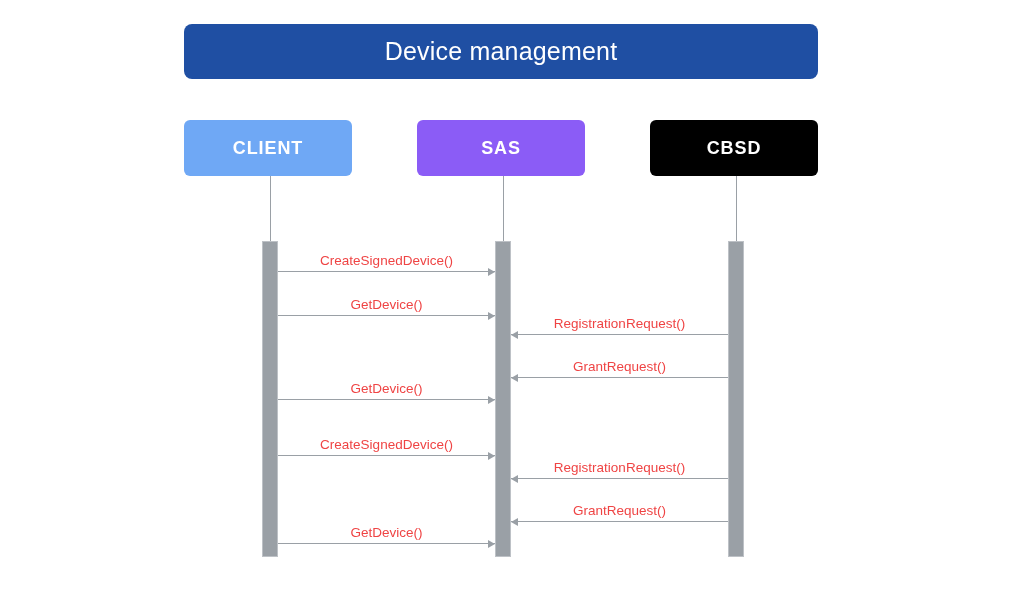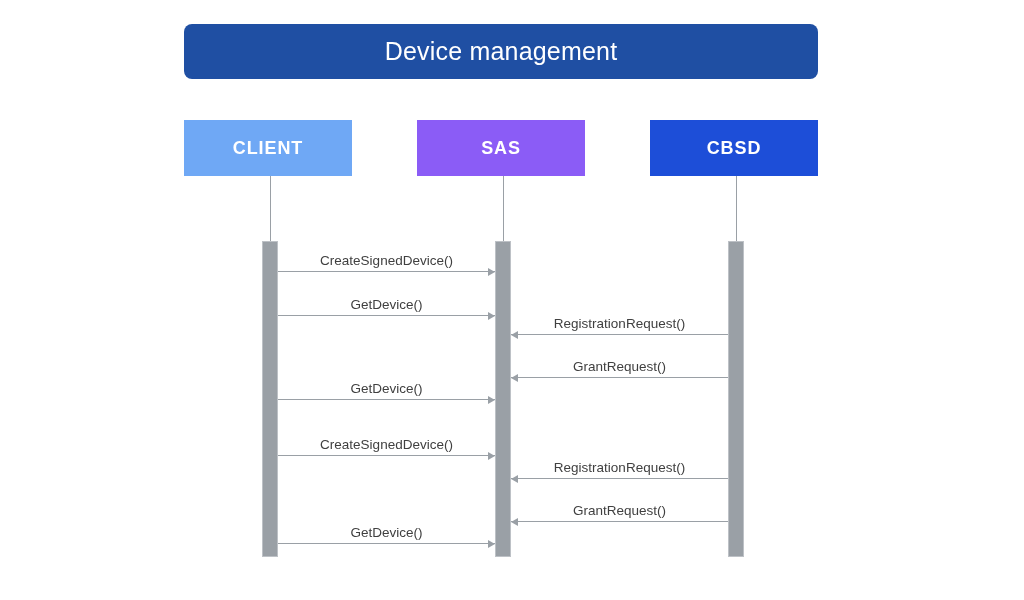--- a/index.html
+++ b/index.html
@@ -41,21 +41,21 @@
     font-weight: 400;
     letter-spacing: 0.2px;
     line-height: 1;
   }
 
   
   .participant-box {
     position: absolute;
     top: 120px;
     height: 56px;
-    border-radius: 0;
+    border-radius: 6px;
     display: flex;
     align-items: center;
     justify-content: center;
     box-sizing: border-box;
   }
   .participant-box .participant-label {
     color: #ffffff;
     font-size: 18px;
     font-weight: 700;
     letter-spacing: 0.9px;
@@ -106,21 +106,21 @@
   .message.dir-left .msg-arrow {
     left: 0;
     border-right: 7px solid #9aa0a6;
   }
   .message .msg-label {
     position: absolute;
     left: 0;
     right: 0;
     bottom: 5px;
     text-align: center;
-    color: #404040;
+    color: #ef4444;
     font-size: 13.5px;
     font-weight: 400;
     line-height: 1;
     white-space: nowrap;
   }
 </style>
 </head>
 <body>
 
 <div id="diagram-root">
@@ -130,21 +130,21 @@
   </div>
 
   <div class="participant-box" style="left:184px; width:168px; background:#6fa8f5;">
     <span class="participant-label">CLIENT</span>
   </div>
 
   <div class="participant-box" style="left:417px; width:168px; background:#8b5cf6;">
     <span class="participant-label">SAS</span>
   </div>
 
-  <div class="participant-box" style="left:650px; width:168px; background:#1d4ed8;">
+  <div class="participant-box" style="left:650px; width:168px; background:#000000;">
     <span class="participant-label">CBSD</span>
   </div>
 
   <div class="lifeline" style="left:270px; top:176px; height:65px;"></div>
   <div class="lifeline" style="left:503px; top:176px; height:65px;"></div>
   <div class="lifeline" style="left:736px; top:176px; height:65px;"></div>
 
   <div class="activation-bar" style="left:262px; top:241px; height:316px;"></div>
   <div class="activation-bar" style="left:495px; top:241px; height:316px;"></div>
   <div class="activation-bar" style="left:728px; top:241px; height:316px;"></div>

